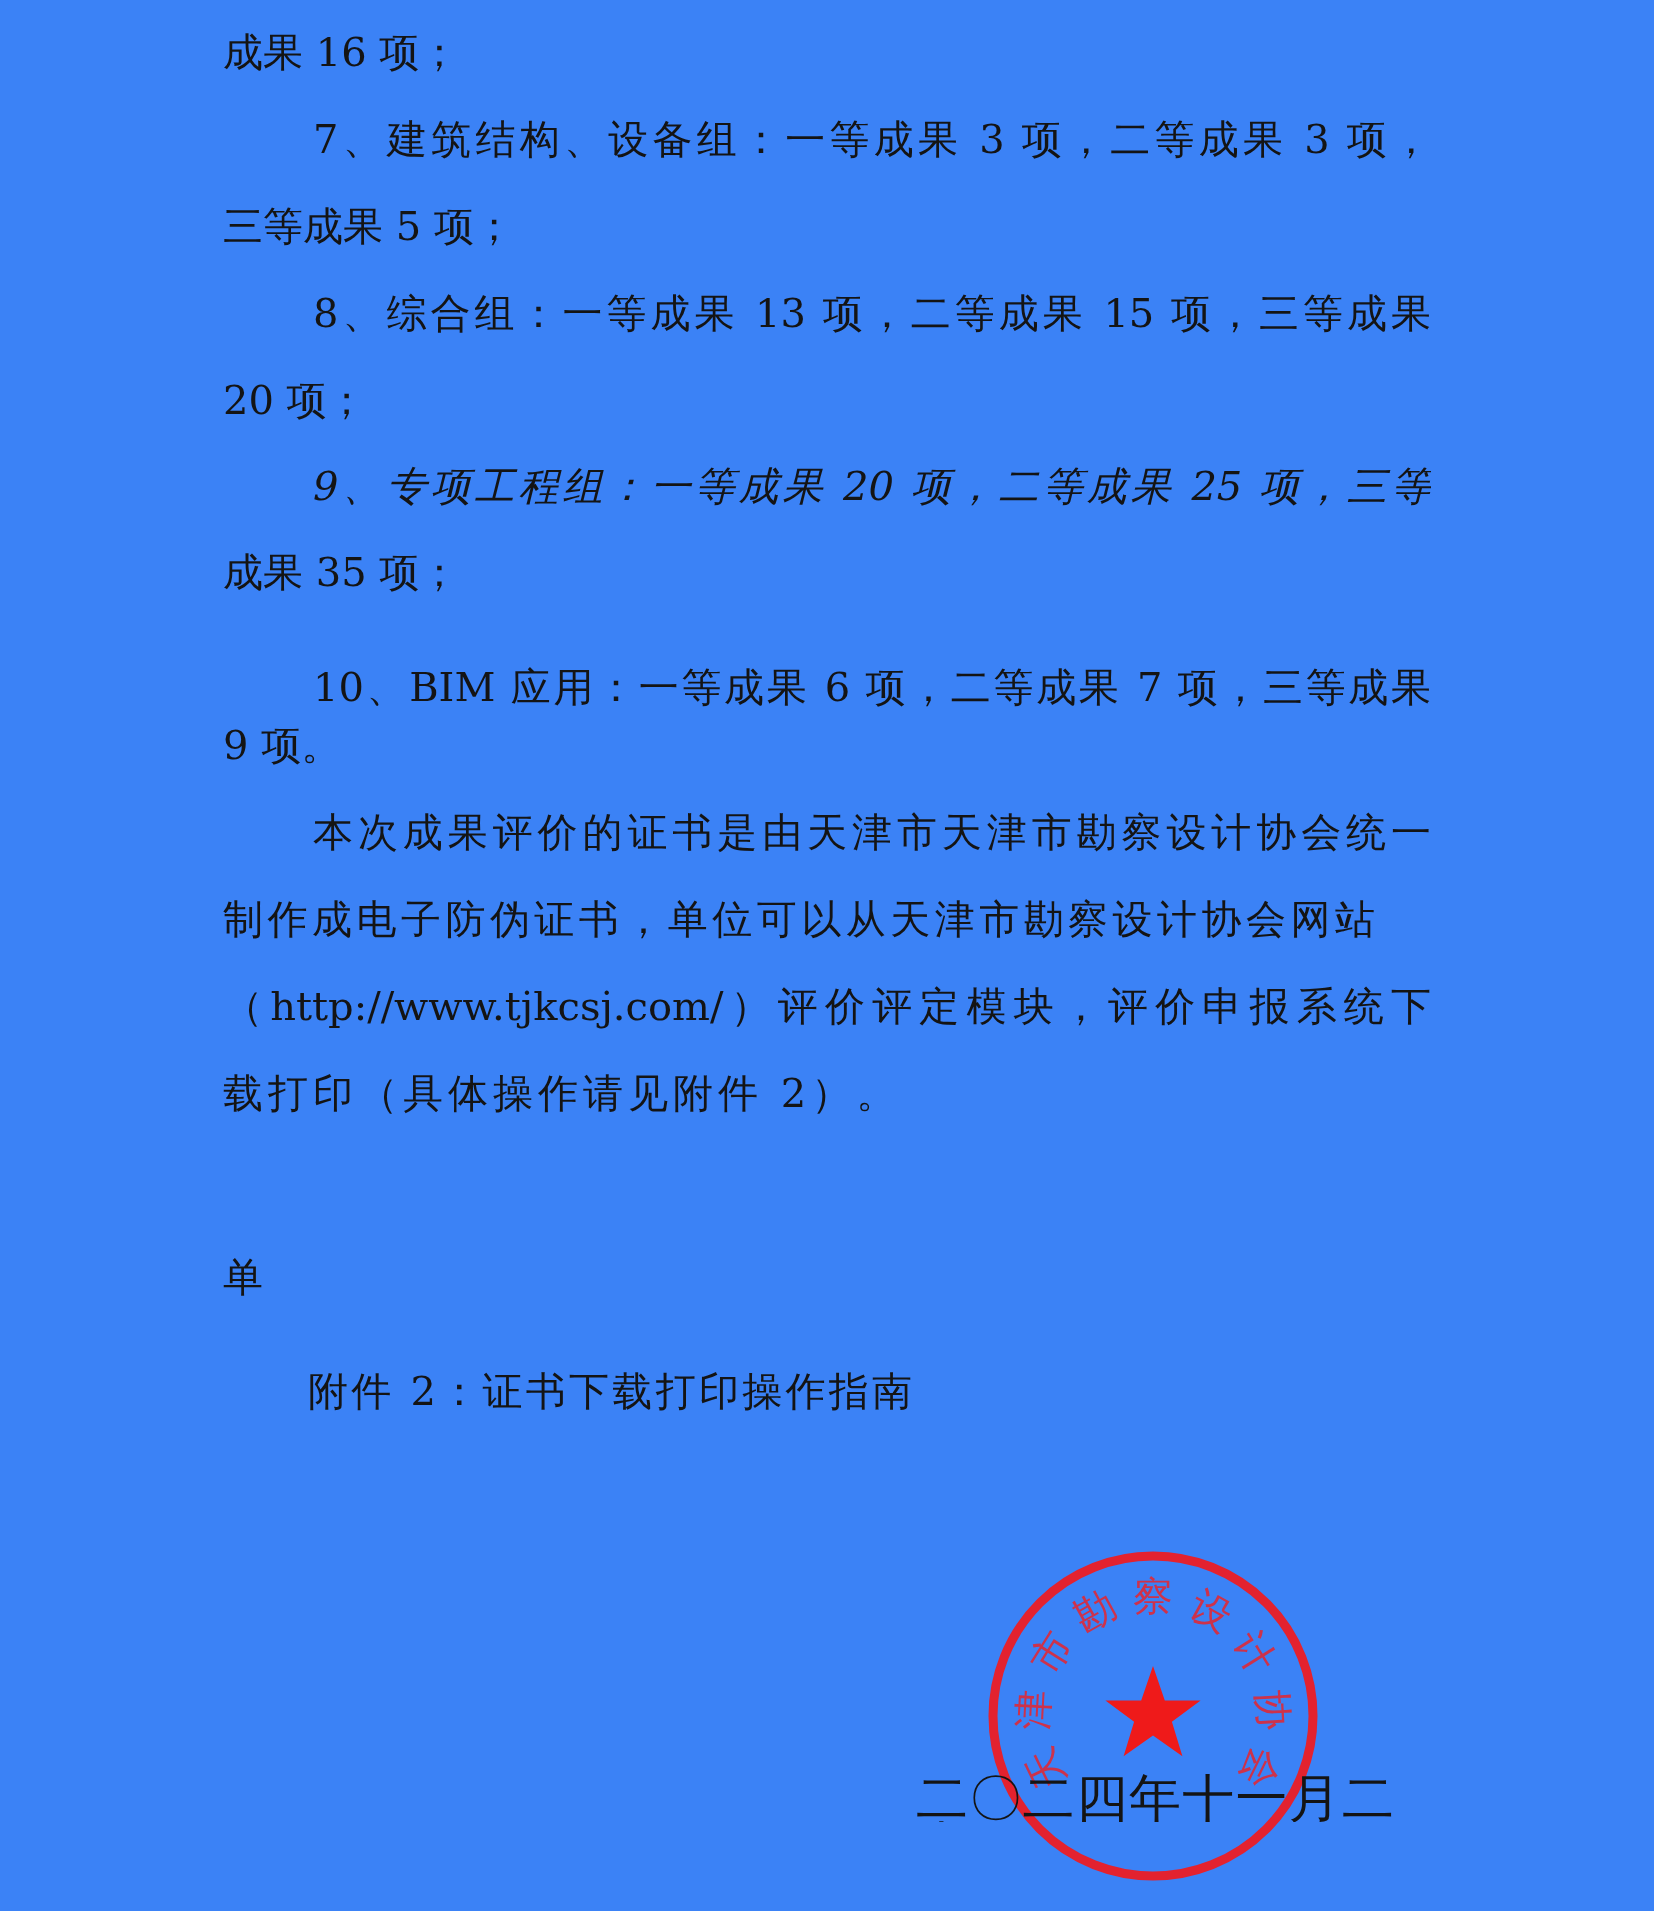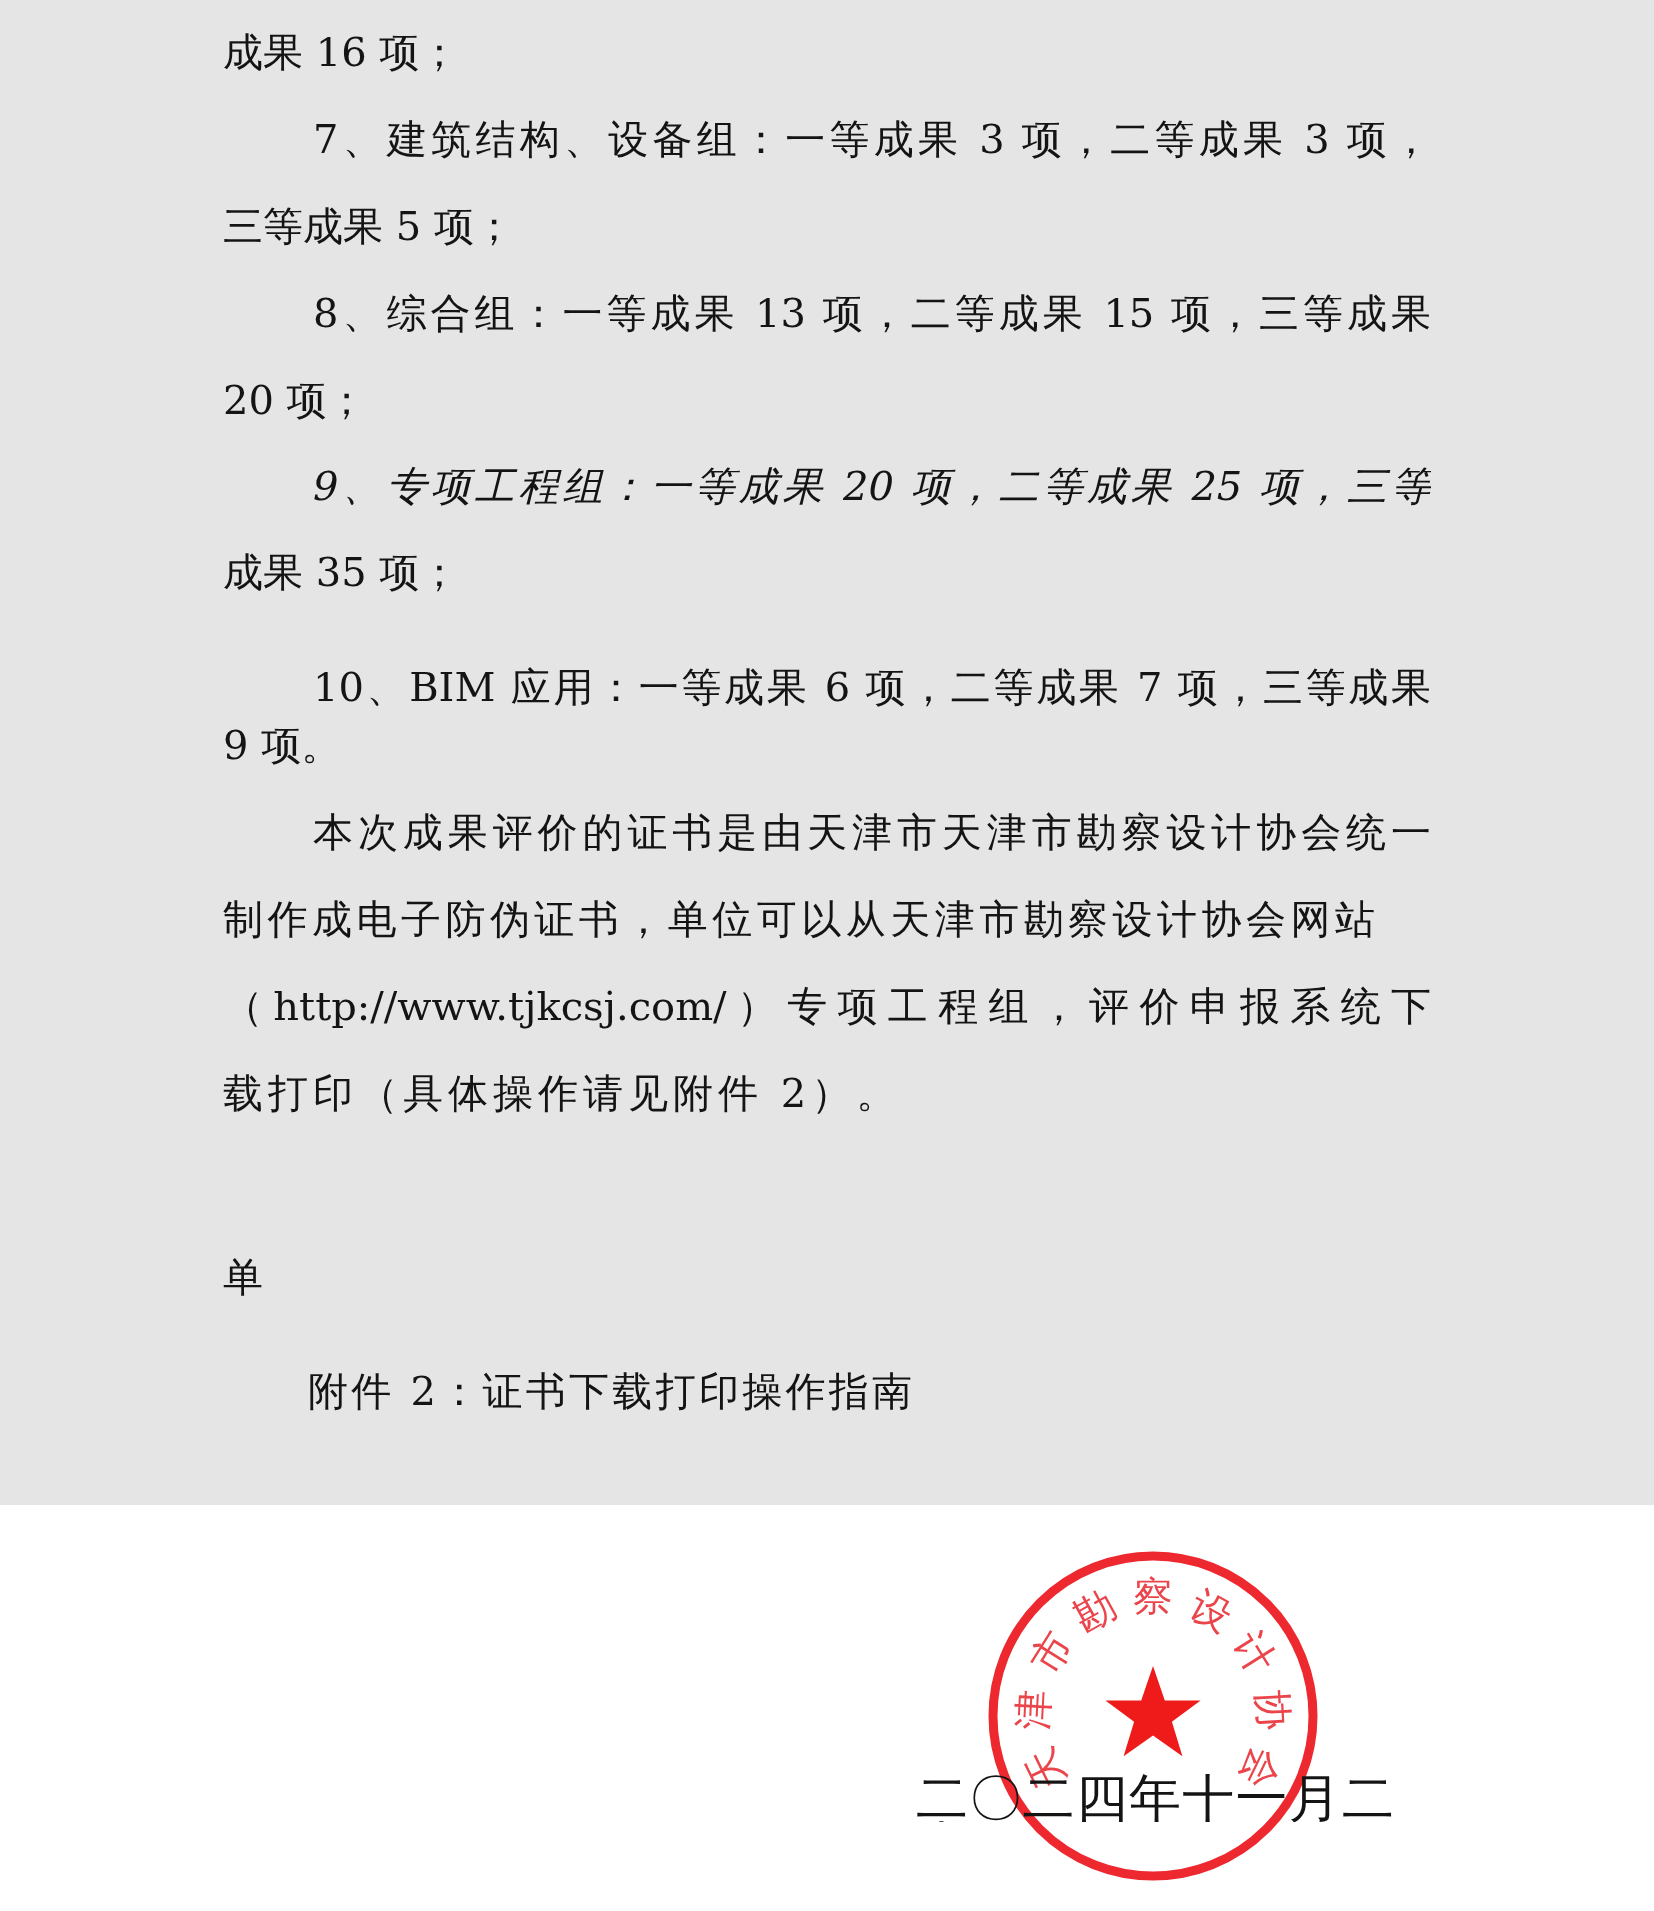--- a/index.html
+++ b/index.html
@@ -1,17 +1,17 @@
 <!DOCTYPE html>
 <html><head>
 <meta charset="utf-8">
 <style>
   html, body { margin: 0; padding: 0; background: #ffffff; }
   body { width: 1654px; height: 1911px; position: relative; overflow: hidden; }
-  .page { position: absolute; left: 0; top: 0; width: 1654px; height: 1505px; background: #e5e5e5; }
+  .page { position: absolute; left: 0; top: 0; width: 1654px; height: 1911px; background: #3b82f6; }
   .line {
     position: absolute;
     height: 48px;
     line-height: 48px;
     font-size: 40px;
     color: #141414;
     font-family: "DejaVu Serif", "Liberation Serif", serif;
     white-space: nowrap;
   }
   .just {
@@ -47,21 +47,21 @@
   <div class="line just" style="left:313px; top:115px; width:1118px;">7、建筑结构、设备组：一等成果 3 项，二等成果 3 项，</div>
   <div class="line" style="left:223px; top:202px;">三等成果 5 项；</div>
   <div class="line just" style="left:313px; top:289px; width:1118px;">8、综合组：一等成果 13 项，二等成果 15 项，三等成果</div>
   <div class="line" style="left:223px; top:376px;">20 项；</div>
   <div class="line just" style="left:313px; top:462px; width:1118px;font-style:italic;">9、专项工程组：一等成果 20 项，二等成果 25 项，三等</div>
   <div class="line" style="left:223px; top:548px;">成果 35 项；</div>
   <div class="line just" style="left:313px; top:634px; width:1118px;margin-top:29px;">10、BIM 应用：一等成果 6 项，二等成果 7 项，三等成果</div>
   <div class="line" style="left:223px; top:721px;">9 项。</div>
   <div class="line just" style="left:313px; top:808px; width:1118px;">本次成果评价的证书是由天津市天津市勘察设计协会统一</div>
   <div class="line just" style="left:223px; top:895px; width:1152px;">制作成电子防伪证书，单位可以从天津市勘察设计协会网站</div>
-  <div class="line just" style="left:223px; top:982px; width:1208px;">（http://www.tjkcsj.com/）专项工程组，评价申报系统下</div>
+  <div class="line just" style="left:223px; top:982px; width:1208px;">（http://www.tjkcsj.com/）评价评定模块，评价申报系统下</div>
   <div class="line" style="left:223px; top:1069px; letter-spacing:5px;">载打印（具体操作请见附件 2）。</div>
   <div class="line" style="left:223px; top:1253px;">单</div>
   <div class="line just" style="left:308px; top:1339px; width:604px;margin-top:28px;">附件 2：证书下载打印操作指南</div>
 
   <div class="stamp">
     <svg viewBox="0 0 336 336" xmlns="http://www.w3.org/2000/svg">
       <circle cx="168" cy="168" r="160" fill="none" stroke="#ec1c24" stroke-width="9" opacity="0.95"></circle>
       <polygon points="168,118 179.8,152.5 215.6,152.5 186.9,173.7 197.4,208.3 168,187.6 138.6,208.3 149.1,173.7 120.4,152.5 156.2,152.5" fill="#ef1a1a"></polygon>
       <g fill="#e8242c" font-size="40" font-family="DejaVu Sans, sans-serif" text-anchor="middle" opacity="0.85">
         <text transform="rotate(-116 168 168) translate(168 62)">天</text>

